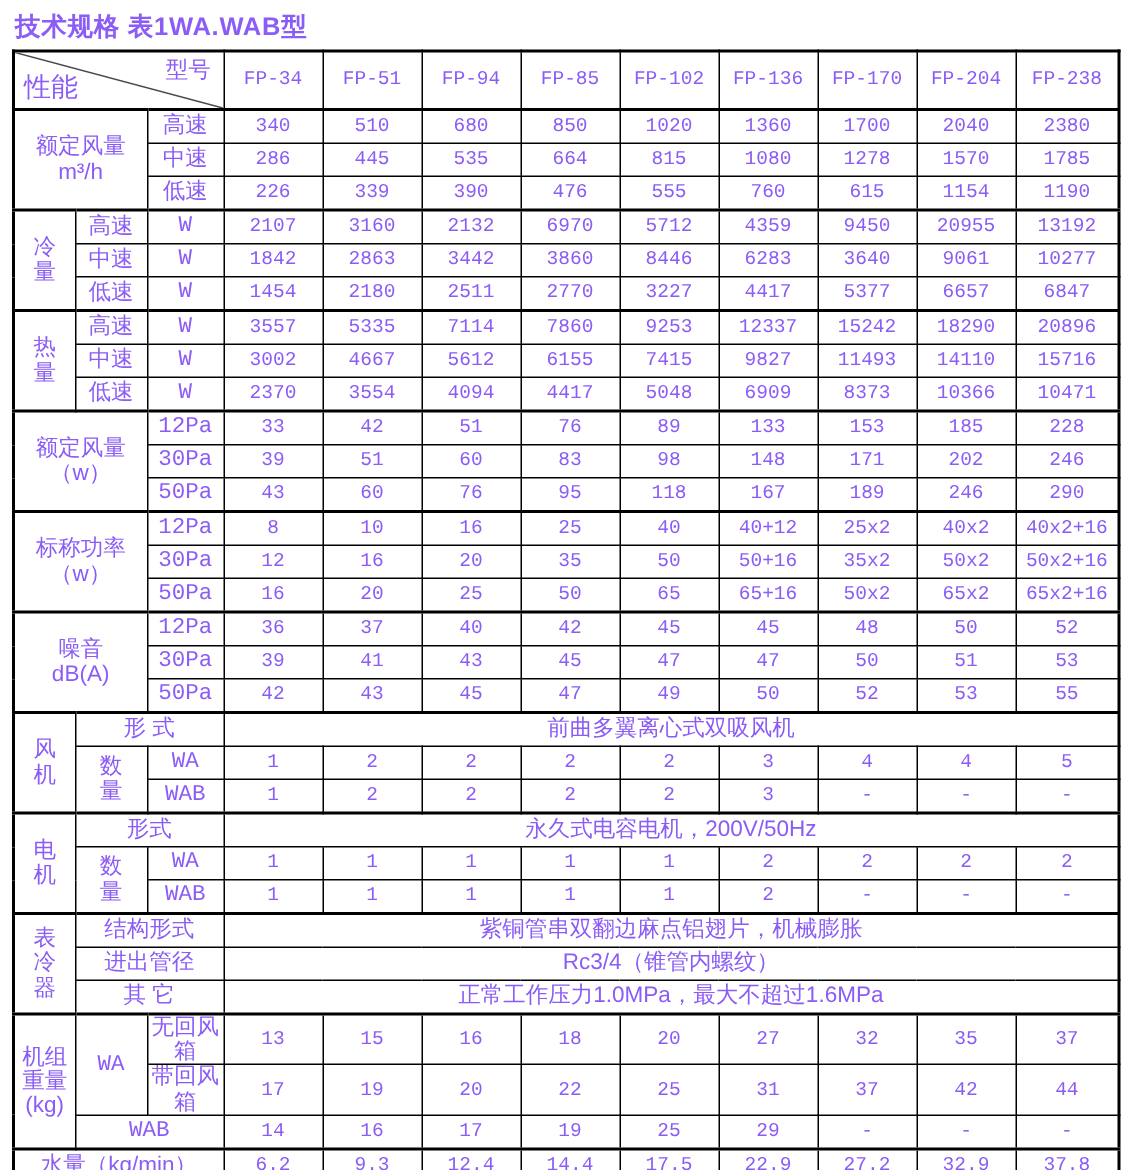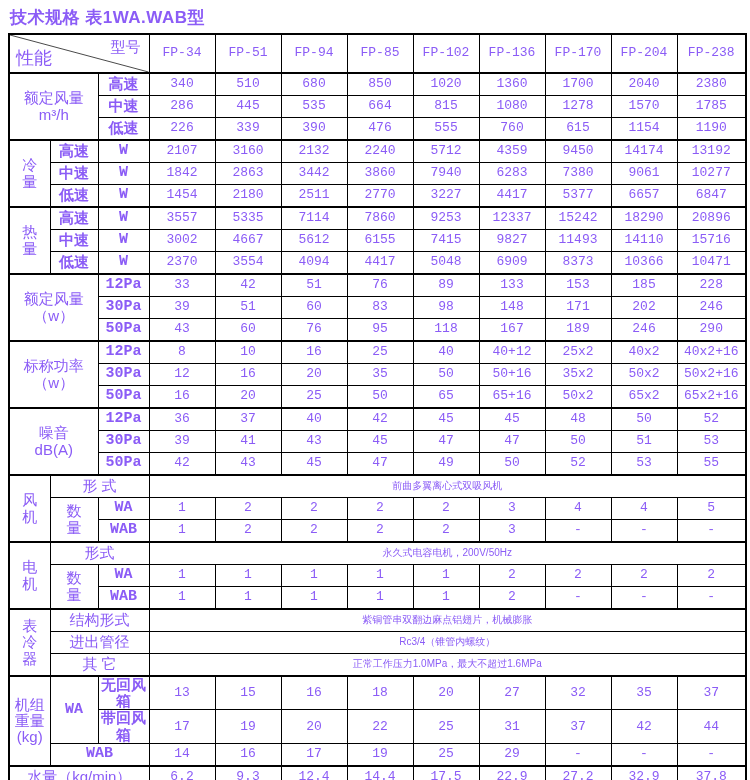--- a/index.html
+++ b/index.html
@@ -9,22 +9,22 @@
          letter-spacing:0.5px;font-family:"Liberation Sans", sans-serif;}
   table.spec{position:absolute;left:8px;top:33px;width:737px;border-collapse:collapse;
              table-layout:fixed;border:2px solid #000;}
   td{border:1px solid #000;text-align:center;vertical-align:middle;padding:0;height:21px;
      font-size:15px;line-height:1.08;white-space:pre-line;overflow:hidden;}
   tr:first-child td{height:37px;}
   tr.grp td{border-top-width:2px;}
   td.num{font-family:"Liberation Mono","DejaVu Sans Mono",monospace;font-size:13px;}
   td.model{font-weight:normal;}
   td.lbl{font-size:15px;}
-  td.unit{font-size:15px;font-weight:bold;}
-  td.spanval{font-size:10px;}
+  td.unit{font-size:15px;}
+  td.spanval{font-size:15px;}
   td.diag{position:relative;}
   td.diag svg{position:absolute;left:0;top:0;width:100%;height:100%;display:block;}
   td.diag .ctr{position:absolute;top:4px;right:8px;font-size:15px;}
   td.diag .cbl{position:absolute;bottom:4px;left:6px;font-size:18px;}
 </style>
 </head>
 <body>
 
 <div class="page">
   <div class="title">技术规格 表1WA.WAB型</div>
@@ -97,37 +97,37 @@
           <td class="val num">1190</td>
         </tr>
         <tr class="grp">
           <td class="lbl" rowspan="3">冷
 量</td>
           <td class="unit">高速</td>
           <td class="unit num">W</td>
           <td class="val num">2107</td>
           <td class="val num">3160</td>
           <td class="val num">2132</td>
-          <td class="val num">2240</td>
+          <td class="val num">6970</td>
           <td class="val num">5712</td>
           <td class="val num">4359</td>
           <td class="val num">9450</td>
-          <td class="val num">14174</td>
+          <td class="val num">20955</td>
           <td class="val num">13192</td>
         </tr>
         <tr>
           <td class="unit">中速</td>
           <td class="unit num">W</td>
           <td class="val num">1842</td>
           <td class="val num">2863</td>
           <td class="val num">3442</td>
           <td class="val num">3860</td>
-          <td class="val num">7940</td>
+          <td class="val num">8446</td>
           <td class="val num">6283</td>
-          <td class="val num">7380</td>
+          <td class="val num">3640</td>
           <td class="val num">9061</td>
           <td class="val num">10277</td>
         </tr>
         <tr>
           <td class="unit">低速</td>
           <td class="unit num">W</td>
           <td class="val num">1454</td>
           <td class="val num">2180</td>
           <td class="val num">2511</td>
           <td class="val num">2770</td>

